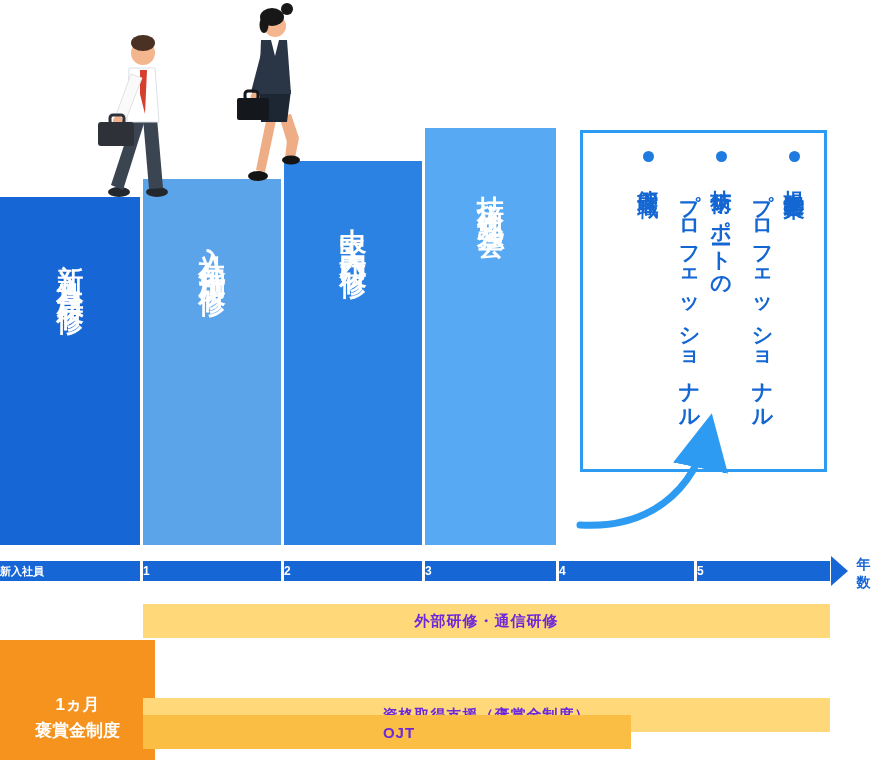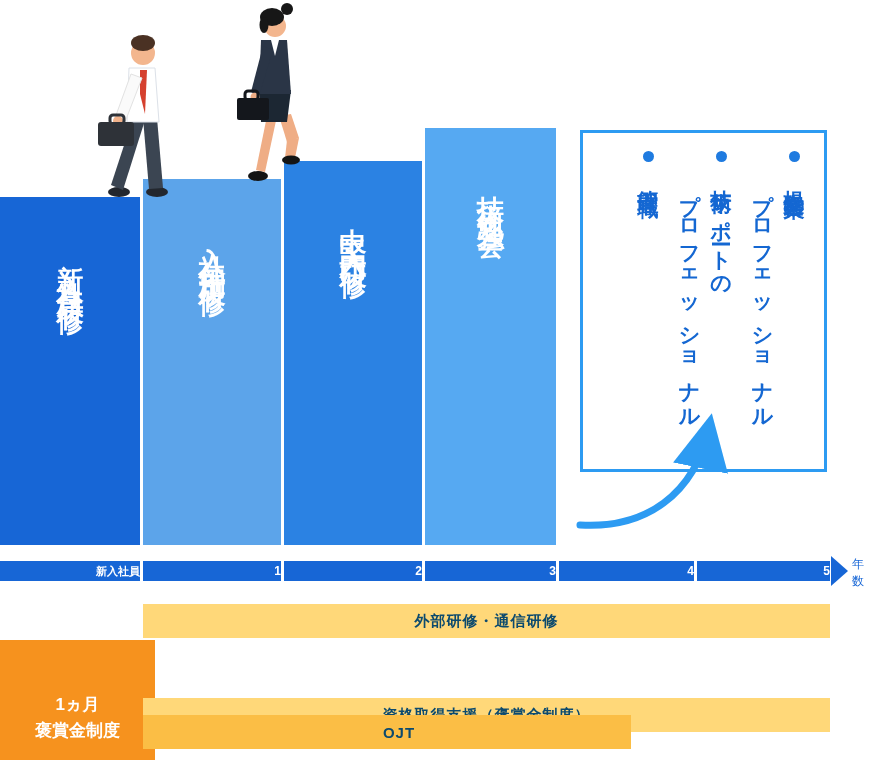--- a/index.html
+++ b/index.html
@@ -38,43 +38,43 @@
     background:#1F7BE0;margin-bottom:11px;
   }
   
   .curve-arrow{position:absolute;left:555px;top:395px;}
   
   .man-svg{position:absolute;left:85px;top:22px;}
   .woman-svg{position:absolute;left:215px;top:0;}
   
   .tl-seg{
     position:absolute;top:561px;height:20px;background:#1766D6;color:#fff;
-    display:flex;align-items:center;justify-content:flex-end;font-weight:700;font-size:12px;
+    display:flex;align-items:center;justify-content:flex-start;font-weight:700;font-size:12px;
   }
   .tl-s0{left:0;width:140px;font-size:11px;}
   .tl-s1{left:143px;width:138px;}
   .tl-s2{left:284px;width:138px;}
   .tl-s3{left:425px;width:131px;}
   .tl-s4{left:559px;width:135px;}
   .tl-s5{left:697px;width:133px;}
   .tl-arrowhead{
     position:absolute;left:831px;top:556px;width:0;height:0;
     border-top:15px solid transparent;border-bottom:15px solid transparent;
     border-left:17px solid #1766D6;
   }
-  .axis-label{position:absolute;left:852px;top:556px;font-size:12px;font-weight:400;color:#1766D6;}
+  .axis-label{position:absolute;left:852px;top:556px;font-size:14px;font-weight:700;color:#1766D6;text-align:center;}
   
   .intensive{
     position:absolute;left:0;top:640px;width:155px;height:156px;background:#F6921E;
     color:#fff;display:flex;flex-direction:column;align-items:center;justify-content:center;
     font-size:17px;font-weight:700;line-height:1.55;text-align:center;
   }
   .brow{
     position:absolute;left:143px;height:34px;display:flex;align-items:center;justify-content:center;
-    font-size:15px;font-weight:700;color:#0c4a6e;letter-spacing:1px;
+    font-size:15px;font-weight:700;color:#6d28d9;letter-spacing:1px;
   }
   .brow0{top:604px;width:687px;background:#FFD879;}
   .brow1{top:641px;width:687px;background:#FBBE45;}
   .brow2{top:678px;width:687px;background:#FFD879;margin-top:20px;}
   .brow3{top:715px;width:464px;background:#FBBE45;padding-left:24px;}
 </style>
 </head>
 <body>
 
 <div class="stage">

